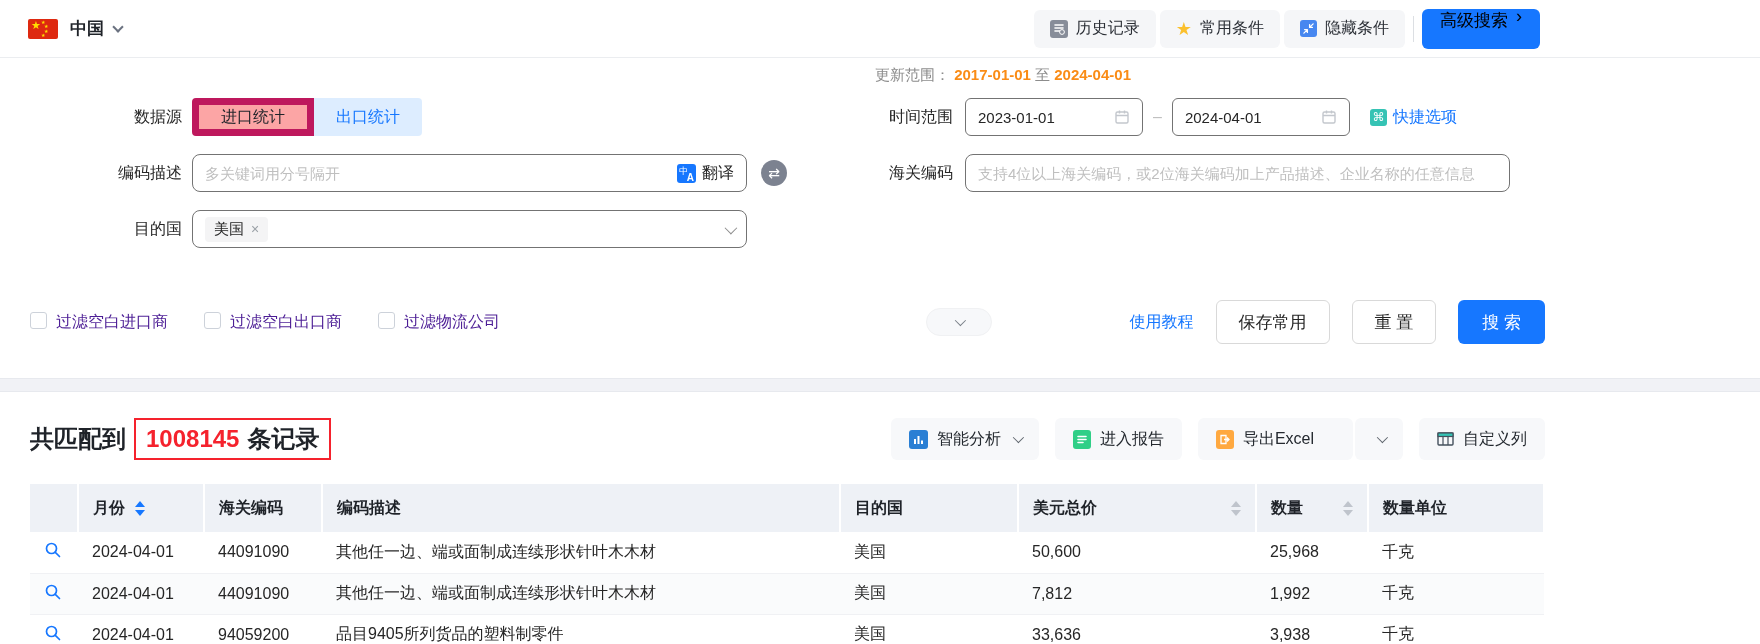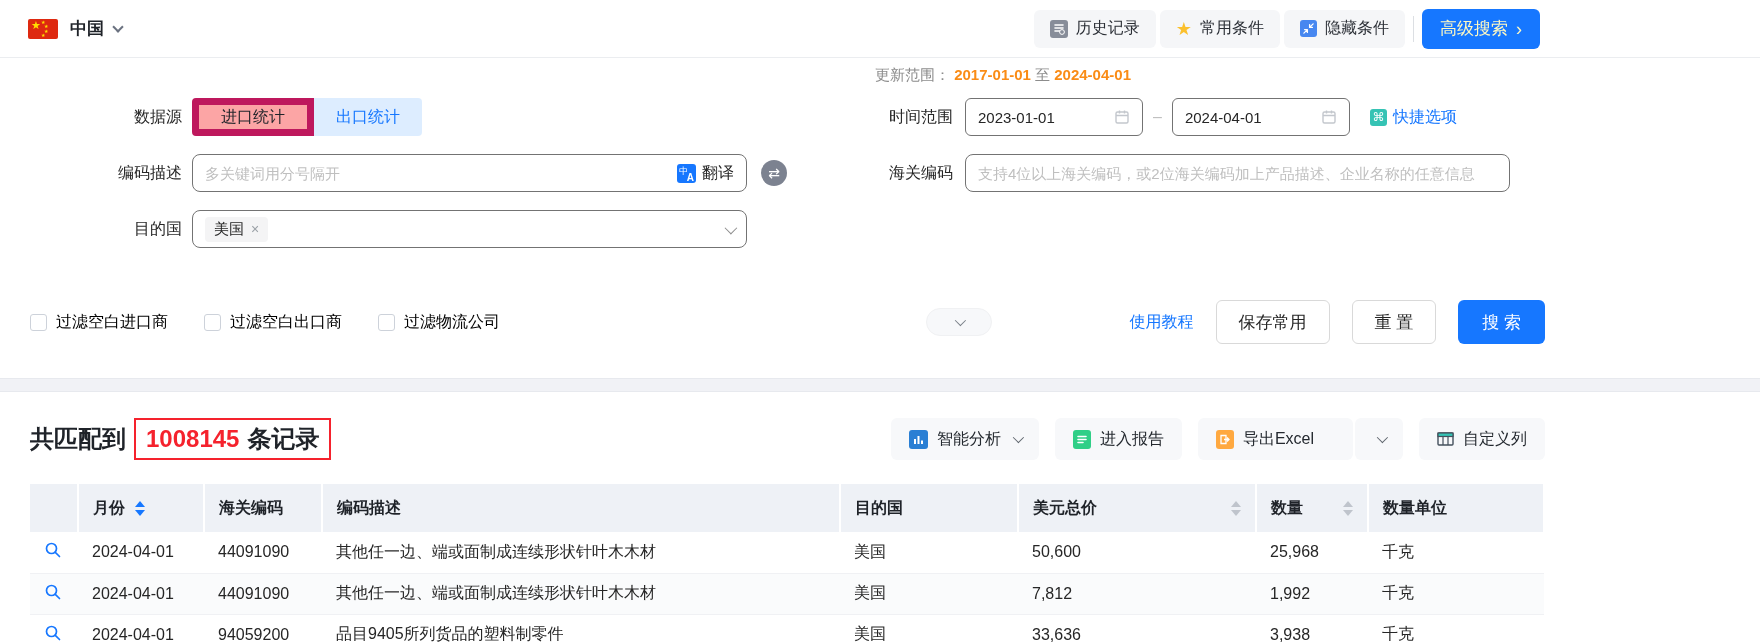--- a/index.html
+++ b/index.html
@@ -12,22 +12,22 @@
   .flag { width:30px; height:20px; background:#de2910; position:relative; border-radius:2px; }
   .flag .b { position:absolute; left:3px; top:1px; color:#ffde00; font-size:11px; line-height:11px; }
   .flag .s { position:absolute; color:#ffde00; font-size:5px; line-height:5px; }
   .country { margin-left:12px; font-size:17px; font-weight:bold; }
   .chev { display:inline-block; width:8px; height:8px; border-right:2px solid #6b7280;
     border-bottom:2px solid #6b7280; transform:rotate(45deg); margin:0 0 3px 10px; }
   .tb-right { margin-left:auto; display:flex; align-items:center; gap:4px; }
   .tb-btn { display:flex; align-items:center; gap:8px; height:38px; padding:0 16px;
     background:#f5f6f8; border-radius:6px; font-size:16px; color:#2b2f36; cursor:pointer; border:none; }
   .tb-divider { width:1px; height:26px; background:#dcdfe3; margin:0 4px; }
-  .btn-primary { display:flex; align-items:center; gap:8px; height:40px; padding:0 18px;
-    background:#1677ff; border-radius:6px; color:#fef9c3; font-size:17px; border:none; cursor:pointer; }
+  .btn-primary { display:flex; align-items:flex-start; gap:8px; height:40px; padding:0 18px;
+    background:#1677ff; border-radius:6px; color:#000000; font-size:17px; border:none; cursor:pointer; }
   .icon-sq { width:18px; height:18px; border-radius:3px; display:inline-flex; align-items:center;
     justify-content:center; flex:0 0 auto; }
   .star-ic { color:#fbc02d; font-size:18px; line-height:18px; }
 
   
   .form { padding:8px 215px 0 30px; }
   .update-range { font-size:15px; color:#8c8c8c; padding-left:845px; height:24px; }
   .update-range b { color:#fa8c16; font-weight:bold;margin-top:31px; }
   .frow { display:flex; align-items:flex-start; margin-top:8px; }
   .fleft { display:flex; align-items:center; width:845px; flex:0 0 845px; }
@@ -54,21 +54,21 @@
   .trans-ic .zh { position:absolute; left:2px; top:1px; color:#fff; font-size:9px; }
   .trans-ic .en { position:absolute; right:2px; bottom:0px; color:#fff; font-size:10px; font-weight:bold; }
   .swap-circle { width:26px; height:26px; border-radius:50%; background:#7c8290; color:#fff;
     display:flex; align-items:center; justify-content:center; font-size:14px; margin-left:14px; cursor:pointer; }
   .select-chev { margin-left:auto; width:9px; height:9px; border-right:1.6px solid #8c8c8c;
     border-bottom:1.6px solid #8c8c8c; transform:rotate(45deg) translateY(-2px); }
   .tag { display:inline-flex; align-items:center; gap:7px; background:#f4f4f5; border-radius:4px;
     padding:3px 9px; font-size:15px; color:#262626; }
   .tag .x { color:#9aa0a6; cursor:pointer; font-size:14px; }
   .check-row { margin-top:52px; display:flex; align-items:center; }
-  .cb { display:flex; align-items:center; gap:9px; font-size:16px; color:#000000; margin-right:36px; cursor:pointer; }
+  .cb { display:flex; gap:9px; font-size:16px; color:#4c1d95; margin-right:36px; cursor:pointer; }
   .cb .box { width:17px; height:17px; border:1px solid #cdd2da; border-radius:3px; background:#fff; }
   .expand-pill { width:66px; height:28px; border-radius:14px; background:#f7f8fa; border:1px solid #f0f1f3;
     display:flex; align-items:center; justify-content:center; margin-left:390px; cursor:pointer; }
   .expand-pill .c { width:8px; height:8px; border-right:1.6px solid #7a8088; border-bottom:1.6px solid #7a8088;
     transform:rotate(45deg) translateY(-2px); }
   .actions { margin-left:auto; display:flex; align-items:center; gap:22px; }
   .btn-ghost { height:44px; padding:0 22px; background:#fff; border:1px solid #d9d9d9; border-radius:6px;
     font-size:17px; color:#262626; cursor:pointer; }
   .btn-search { height:44px; padding:0 24px; background:#1677ff; border:none; border-radius:6px;
     font-size:17px; color:#fff; cursor:pointer; }

